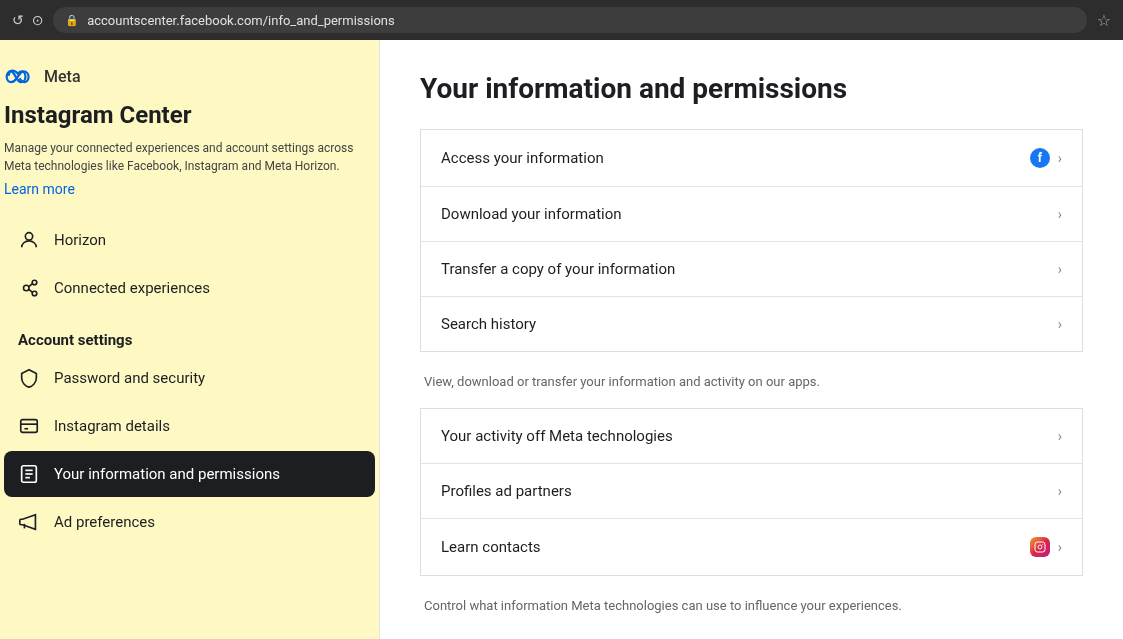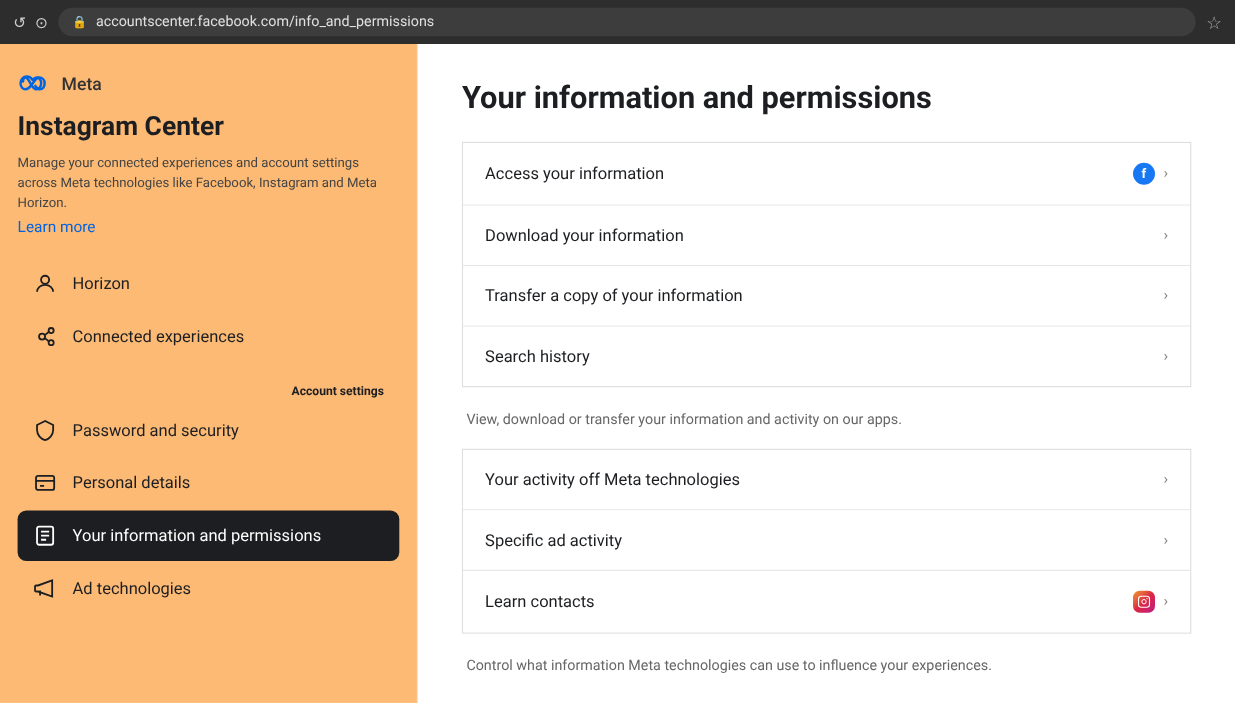--- a/index.html
+++ b/index.html
@@ -54,22 +54,22 @@
       height: calc(639px - 40px);
       overflow: hidden;
     }
 
     
     .sidebar {
       width: 380px;
       min-width: 380px;
       border-right: 1px solid #e4e4e4;
       overflow-y: auto;
-      padding: 24px 16px;
-      background: #fdba74;
+      padding: 24px 4px;
+      background: #fef9c3;
     }
 
     .meta-logo {
       display: flex;
       align-items: center;
       gap: 6px;
       margin-bottom: 12px;
     }
     .meta-logo-icon {
       color: #0064e0;
@@ -130,26 +130,25 @@
       width: 22px;
       height: 22px;
       display: flex;
       align-items: center;
       justify-content: center;
       color: #1c1e21;
       flex-shrink: 0;
     }
 
     .section-header {
-      font-size: 11px;
+      font-size: 15px;
       font-weight: 700;
       color: #1c1e21;
       padding: 12px 14px 6px;
       margin-top: 8px;
-      text-align: right;
     }
 
     
     .main-content {
       flex: 1;
       overflow-y: auto;
       padding: 32px 40px;
       background: #fff;
     }
 
@@ -309,21 +308,21 @@
     </div>
 
     <div class="sidebar-nav-item">
       <span class="nav-icon">
         <svg class="icon-svg" viewBox="0 0 24 24" fill="none" stroke="currentColor" stroke-width="1.8">
           <rect x="3" y="5" width="18" height="14" rx="2"></rect>
           <line x1="3" y1="10" x2="21" y2="10"></line>
           <line x1="7" y1="15" x2="11" y2="15"></line>
         </svg>
       </span>
-      <span>Personal details</span>
+      <span>Instagram details</span>
     </div>
 
     <div class="sidebar-nav-item active">
       <span class="nav-icon">
         <svg class="icon-svg" viewBox="0 0 24 24" fill="none" stroke="white" stroke-width="1.8">
           <rect x="4" y="3" width="16" height="18" rx="2"></rect>
           <line x1="8" y1="8" x2="16" y2="8"></line>
           <line x1="8" y1="12" x2="16" y2="12"></line>
           <line x1="8" y1="16" x2="13" y2="16"></line>
         </svg>
@@ -331,21 +330,21 @@
       <span>Your information and permissions</span>
     </div>
 
     <div class="sidebar-nav-item">
       <span class="nav-icon">
         <svg class="icon-svg" viewBox="0 0 24 24" fill="none" stroke="currentColor" stroke-width="1.8">
           <path d="M19 4L5 9H3a1 1 0 0 0-1 1v4a1 1 0 0 0 1 1h2l14 5V4z"></path>
           <line x1="7" y1="14" x2="7" y2="19"></line>
         </svg>
       </span>
-      <span>Ad technologies</span>
+      <span>Ad preferences</span>
     </div>
 
 
   </div>
 
   <div class="main-content">
     <h2 class="page-title">Your information and permissions</h2>
 
     <div class="card">
 
@@ -385,21 +384,21 @@
     <div class="card">
 
       <div class="card-item">
         <span class="card-item-left">Your activity off Meta technologies</span>
         <div class="card-item-right">
           <span class="chevron-icon">›</span>
         </div>
       </div>
 
       <div class="card-item">
-        <span class="card-item-left">Specific ad activity</span>
+        <span class="card-item-left">Profiles ad partners</span>
         <div class="card-item-right">
           <span class="chevron-icon">›</span>
         </div>
       </div>
 
       <div class="card-item">
         <span class="card-item-left">Learn contacts</span>
         <div class="card-item-right">
           <div class="ig-circle">
             <svg viewBox="0 0 24 24" width="12" height="12" fill="white">

